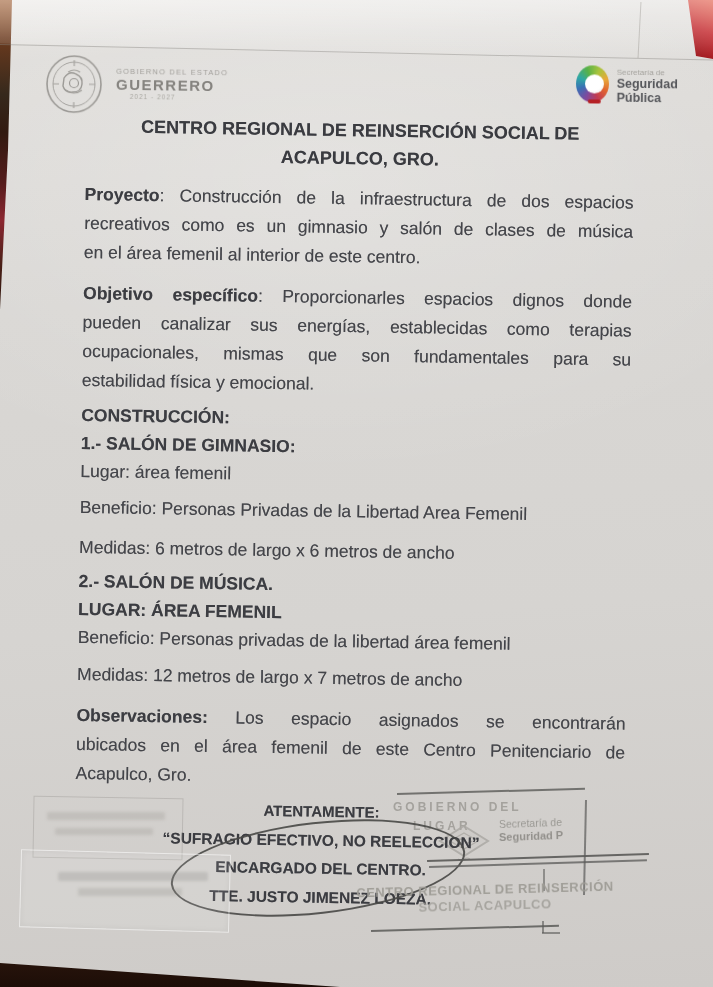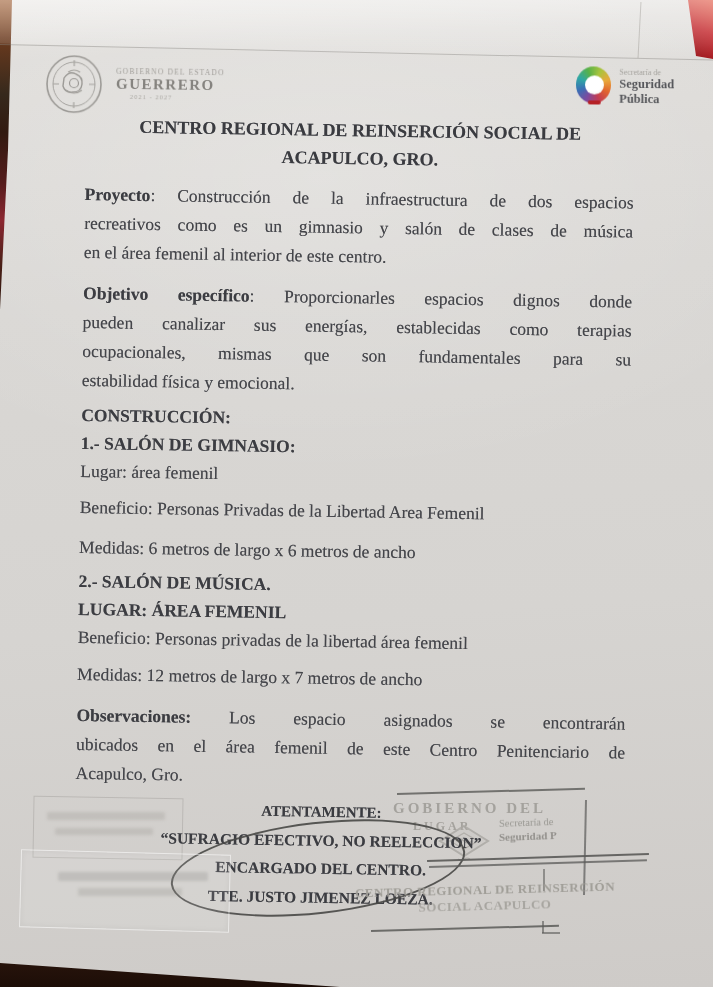--- a/index.html
+++ b/index.html
@@ -1,19 +1,19 @@
 <!DOCTYPE html>
 <html><head>
 <meta charset="utf-8">
 <style>
   html,body{margin:0;padding:0;background:#1d0e08;}
   .photo{
     position:relative;width:713px;height:987px;overflow:hidden;
     background:linear-gradient(135deg,#2e170e 0%,#24110a 100%);
-    font-family:Liberation Serif, serif;
+    font-family:Liberation Sans, sans-serif;
     -webkit-font-smoothing:antialiased;
   }
   
   .bg-left{
     position:absolute;left:0;top:0;width:16px;height:315px;z-index:0;
     background:linear-gradient(to bottom,#9a5628 0%,#6b3a1e 12%,#36291c 30%,#321a10 42%,#551c1c 58%,#8c2731 70%,#4a2018 84%,#2c150c 100%);
   }
   .bg-red{
     position:absolute;right:0;top:0;width:30px;height:64px;z-index:0;
     background:linear-gradient(205deg,#e0503a 0%,#c01e24 45%,#8c1016 100%);
@@ -81,21 +81,21 @@
   b.lbl{font-weight:bold;color:#3c3d42;}
   .mb6{margin-bottom:6px;}  .mb8{margin-bottom:8px;}  .mb9{margin-bottom:9px;}
   .mb12{margin-bottom:12px;} .mb13{margin-bottom:13px;}
   .bold{font-weight:bold;color:#3c3d42;}
   .sig{width:549px;padding-right:56px;box-sizing:border-box;text-align:center;margin-top:6px;}
   .sig div{line-height:28.5px;font-weight:bold;color:#3b3c41;}
   .sig .s1{font-size:15px;}
   .sig .s2,.sig .s3,.sig .s4{font-size:15.5px;}
   
   .stamp-under{position:absolute;inset:0;z-index:3;pointer-events:none;}
-  .gob1{position:absolute;left:393px;top:800px;font-size:15px;font-weight:bold;letter-spacing:3px;color:rgba(152,150,145,.8);filter:blur(.5px);}
+  .gob1{position:absolute;left:393px;top:800px;font-size:12px;font-weight:bold;letter-spacing:3px;color:rgba(152,150,145,.8);filter:blur(.5px);}
   .gob2{position:absolute;left:413px;top:819px;font-size:12px;font-weight:bold;letter-spacing:3px;color:rgba(152,150,145,.8);filter:blur(.5px);}
   .diamond{position:absolute;left:436px;top:824px;opacity:.8;filter:blur(.3px);}
   .ssp-s1{position:absolute;left:499px;top:817px;font-size:10.5px;color:rgba(148,146,141,.9);transform:rotate(-2deg);filter:blur(.3px);}
   .ssp-s2{position:absolute;left:499px;top:830px;font-size:11px;font-weight:bold;color:rgba(140,138,133,.9);transform:rotate(-2deg);filter:blur(.3px);}
   
   .stamp-over{position:absolute;inset:0;z-index:5;pointer-events:none;}
   .oval{
     position:absolute;left:170px;top:822px;width:292px;height:88px;
     border:2.5px solid rgba(72,72,70,.9);border-radius:50%;
     transform:rotate(-6.5deg);

